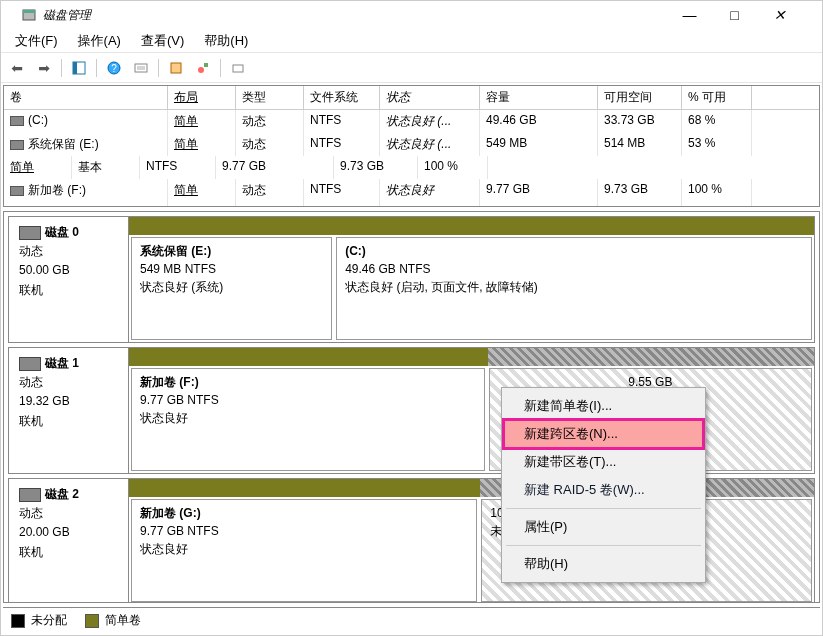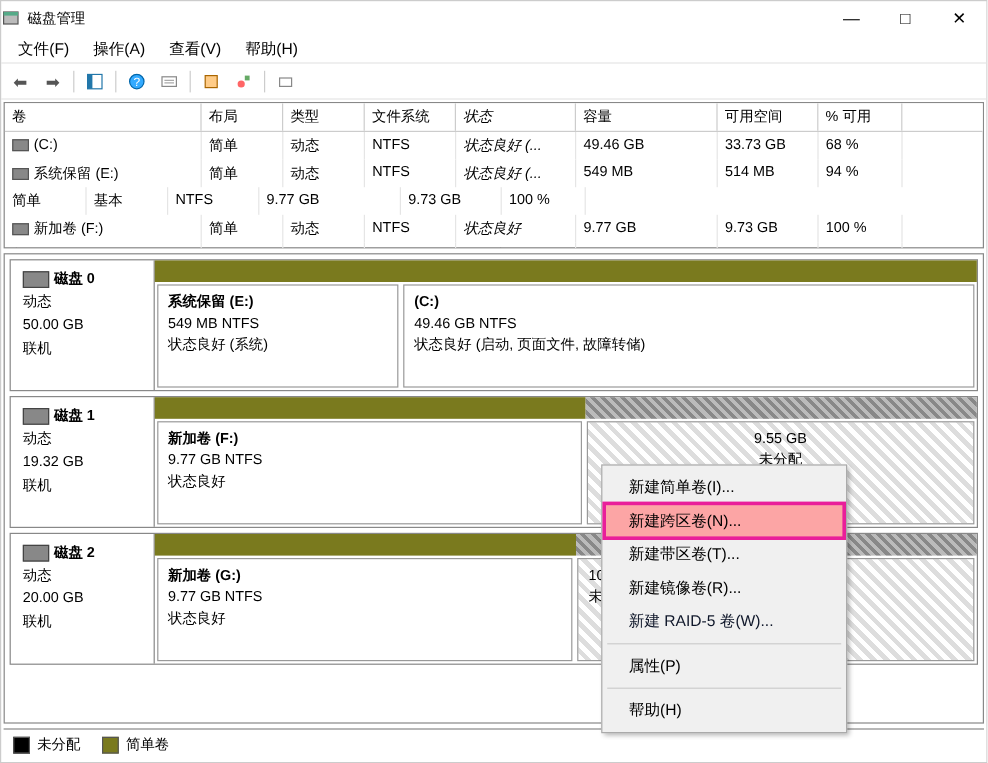--- a/index.html
+++ b/index.html
@@ -1,45 +1,45 @@
 <!DOCTYPE html>
 <html><head>
 <meta charset="utf-8">
 <style>
 * { box-sizing: border-box; font-family: "Microsoft YaHei", "Segoe UI", sans-serif; }
 body { margin: 0; background: #fff; font-size: 13px; color: #000; }
 .window { width: 823px; height: 636px; display: flex; flex-direction: column; border: 1px solid #ccc; position: relative; }
-.titlebar { height: 28px; display: flex; align-items: center; padding: 0 0; }
+.titlebar { height: 28px; display: flex; align-items: center; padding: 0 20px; font-style: italic; }
 .titlebar .icon { width: 16px; height: 16px; margin-right: 6px; display: inline-flex; align-items: center; justify-content: center; }
 .titlebar .title { flex: 1; font-size: 12px; }
 .winbtns { display: flex; }
 .winbtn { width: 45px; height: 28px; display: flex; align-items: center; justify-content: center; font-size: 14px; cursor: pointer; }
 .menubar { height: 24px; display: flex; align-items: center; padding: 0 4px; border-bottom: 1px solid #e5e5e5; font-size: 13px; }
 .menuitem { padding: 2px 10px; cursor: pointer; }
 .toolbar { height: 30px; display: flex; align-items: center; padding: 2px 4px; border-bottom: 1px solid #e5e5e5; gap: 3px; }
 .tbtn { width: 24px; height: 22px; display: flex; align-items: center; justify-content: center; border: 1px solid transparent; cursor: pointer; font-size: 14px; color: #555; }
 .tsep { width: 1px; height: 18px; background: #ccc; margin: 0 2px; }
 .table-area { border: 1px solid #888; margin: 2px; height: 122px; overflow: hidden; position: relative; display:flex; flex-direction:column;}
 .table-head { display: flex; background: #fff; border-bottom: 1px solid #ccc; flex-shrink:0;}
 .th, .td { padding: 3px 6px; font-size: 12px; overflow: hidden; white-space: nowrap; text-overflow: ellipsis; border-right: 1px solid #e5e5e5; }
 .th { color: #000; border-right: 1px solid #ccc; }
 .table-body { flex:1; overflow:auto;}
 .tr { display: flex; }
 .vol-icon { width: 14px; height: 10px; background: #888; margin-right: 4px; display: inline-block; vertical-align: middle; border: 1px solid #555; font-size:0;}
 .col-vol { width: 164px; }
-.col-layout { width: 68px; }
+.col-layout { width: 68px; text-decoration: underline; }
 .col-type { width: 68px; }
 .col-fs { width: 76px; }
 .col-status { width: 100px; font-style: italic; }
 .col-cap { width: 118px; }
 .col-free { width: 84px; }
 .col-pct { width: 70px; }
 .disk-area { flex: 1; margin: 2px; border: 1px solid #888; overflow: hidden; position: relative; }
 .disk-scroll { height: 100%; overflow-y: scroll; }
-.disk-row { display: flex; border: 1px solid #888; margin: 4px; background: #fff; height: 110px;}
+.disk-row { display: flex; border: 1px solid #888; margin: 4px; background: #fff; height: 127px;}
 .disk-info { width: 120px; padding: 6px 10px; border-right: 1px solid #888; font-size: 12px; line-height: 1.6; }
 .disk-info .dname { font-weight: bold; }
 .disk-ico { width: 22px; height: 14px; background: #888; border: 1px solid #444; display: inline-block; margin-right: 4px; vertical-align: middle;}
 .disk-parts { flex: 1; display: flex; flex-direction: column; }
 .cap-bar { height: 18px; display: flex; }
 .cap-seg { flex: 1; background: #7a7a1e; }
 .cap-seg.unalloc { background: repeating-linear-gradient(45deg,#bbb,#bbb 3px,#888 3px,#888 6px); }
 .part-boxes { flex: 1; display: flex; }
 .part-box { border: 1px solid #999; margin: 2px; padding: 4px 8px; font-size: 12px; line-height: 1.5; overflow: hidden; }
 .part-box .pname { font-weight: bold; }
@@ -148,21 +148,21 @@
           <div class="td col-pct">68 %</div>
         </div>
         <div class="tr">
           <div class="td col-vol"><span class="vol-icon"></span>系统保留 (E:)</div>
           <div class="td col-layout">简单</div>
           <div class="td col-type">动态</div>
           <div class="td col-fs">NTFS</div>
           <div class="td col-status">状态良好 (...</div>
           <div class="td col-cap">549 MB</div>
           <div class="td col-free">514 MB</div>
-          <div class="td col-pct">94 %</div>
+          <div class="td col-pct">53 %</div>
         </div>
         <div class="tr">
           <div class="td col-layout">简单</div>
           <div class="td col-type">基本</div>
           <div class="td col-fs">NTFS</div>
           <div class="td col-cap">9.77 GB</div>
           <div class="td col-free">9.73 GB</div>
           <div class="td col-pct">100 %</div>
         </div>
         <div class="tr">
@@ -274,21 +274,20 @@
     <span>未分配</span>
     <span style="width:6px"></span>
     <span class="leg-sw simple"></span>
     <span>简单卷</span>
   </div>
 
   <div class="context-menu" style="left:500px; top:386px;">
     <div class="cm-item">新建简单卷(I)...</div>
     <div class="cm-item highlighted">新建跨区卷(N)...</div>
     <div class="cm-item">新建带区卷(T)...</div>
-    <div class="cm-item">新建镜像卷(R)...</div>
     <div class="cm-item disabled">新建 RAID-5 卷(W)...</div>
     <div class="cm-sep"></div>
     <div class="cm-item">属性(P)</div>
     <div class="cm-sep"></div>
     <div class="cm-item">帮助(H)</div>
   </div>
 
 </div>
 
 </body></html>

